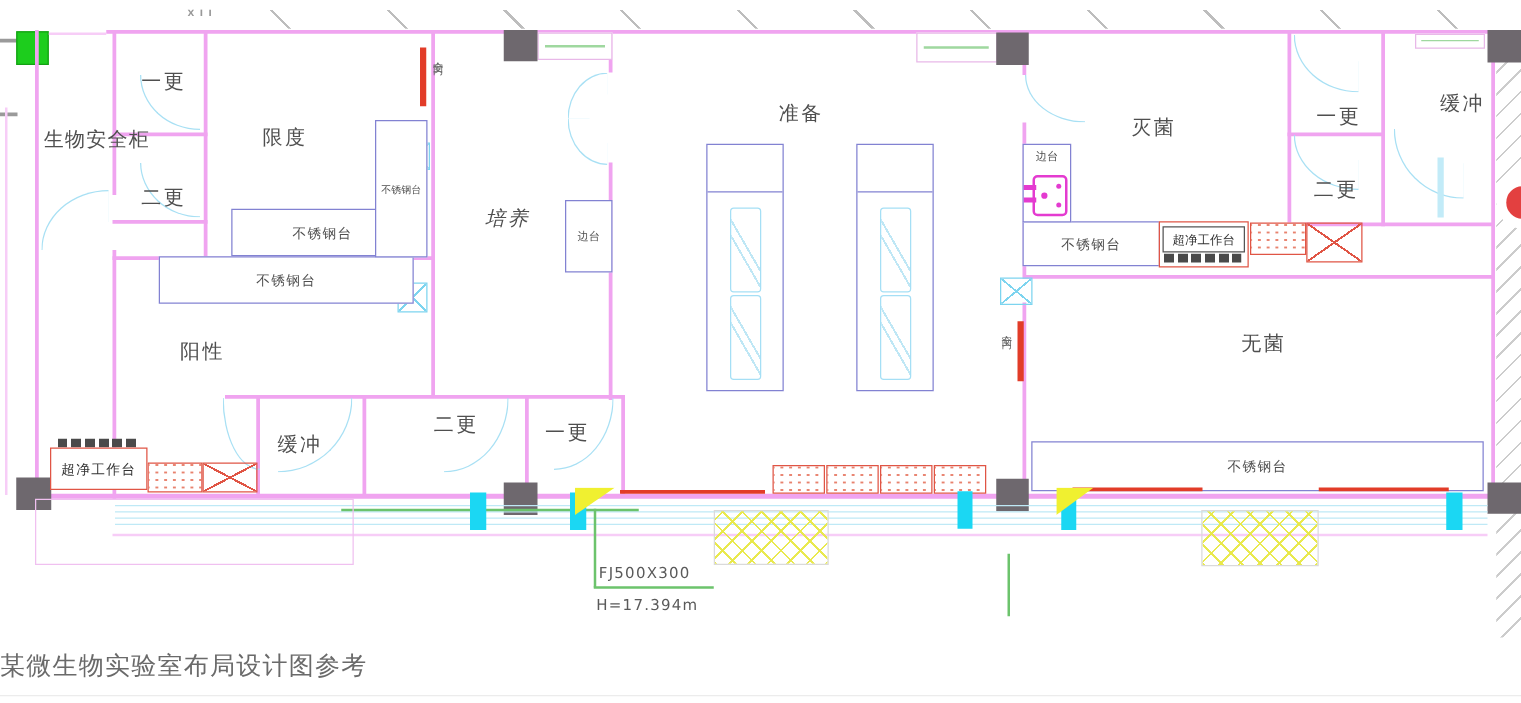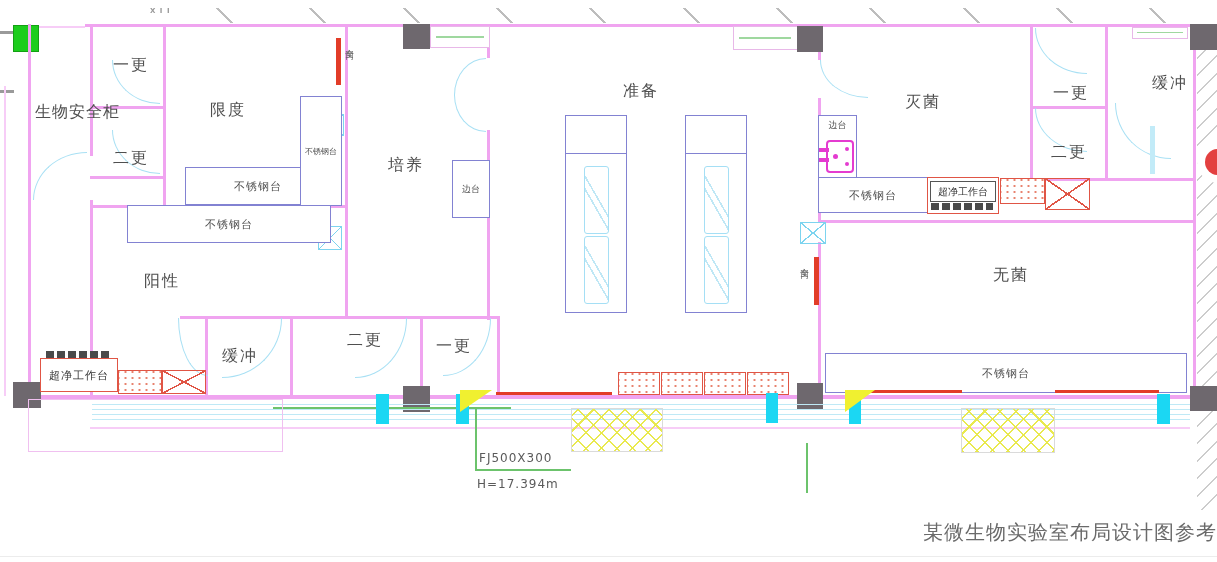--- a/index.html
+++ b/index.html
@@ -35,21 +35,21 @@
   .glass{position:absolute;border:1px solid #a5dff5;border-radius:3px;box-sizing:border-box;background:linear-gradient(60deg,transparent 40%,#bfe7f5 40% 43%,transparent 43% 52%,#bfe7f5 52% 55%,transparent 55%);}
   .yhatch{position:absolute;border:1px solid #dadada;box-sizing:border-box;background:
     repeating-linear-gradient(45deg,rgba(232,232,70,.95) 0 1.5px,transparent 1.5px 11px),
     repeating-linear-gradient(-45deg,rgba(232,232,70,.95) 0 1.5px,transparent 1.5px 11px);}
   .tri{position:absolute;background:#f0f030;clip-path:polygon(0 0,100% 0,0 100%);}
   .stripe{position:absolute;background:#bfe9f6;height:1px;}
   .greenl{position:absolute;background:#6cc36c;}
   .redl{position:absolute;background:#e23c28;}
   .hatchtop{position:absolute;background:repeating-linear-gradient(45deg,transparent 0 64px,#bdbdbd 64px 66px);}
   .hatchr{position:absolute;background:repeating-linear-gradient(135deg,transparent 0 11px,#cccccc 11px 12.4px);}
-  .caption{position:absolute;left:0;top:519px;width:1217px;text-align:right;font-size:20px;color:#6a6a6a;letter-spacing:1px;}
+  .caption{position:absolute;left:0;top:519px;width:1217px;text-align:left;font-size:20px;color:#6a6a6a;letter-spacing:1px;}
 </style>
 </head>
 <body>
 
 <div class="plan">
 
   <div class="hatchtop" style="left:140px;top:8px;width:1062px;height:15px;"></div>
   <div class="hatchr" style="left:1197px;top:24px;width:20px;height:486px;"></div>
   <div class="lbl sm" style="left:150px;top:7px;font-size:7px;color:#999;">X I I</div>
 
@@ -222,21 +222,21 @@
   <div class="lbl" style="left:479px;top:451px;font-size:12px;letter-spacing:1px;color:#5a5a5a;">FJ500X300</div>
   <div class="lbl" style="left:477px;top:477px;font-size:12px;letter-spacing:1px;color:#5a5a5a;">H=17.394m</div>
 
   <div class="abs" style="left:1197px;top:141px;width:42px;height:42px;background:#fff;border-radius:50%;"></div>
   <div class="abs" style="left:1205px;top:149px;width:26px;height:26px;background:#e34040;border-radius:50%;"></div>
 
   <div class="lbl" style="left:35px;top:102px;letter-spacing:1px;">生物安全柜</div>
   <div class="lbl" style="left:113px;top:55px;">一更</div>
   <div class="lbl" style="left:113px;top:148px;">二更</div>
   <div class="lbl" style="left:210px;top:100px;">限度</div>
-  <div class="lbl" style="left:388px;top:155px;">培养</div>
+  <div class="lbl" style="left:388px;top:165px;font-style:italic;">培养</div>
   <div class="lbl" style="left:116px;top:271px;margin-left:28px;">阳性</div>
   <div class="lbl" style="left:222px;top:346px;">缓冲</div>
   <div class="lbl" style="left:347px;top:330px;">二更</div>
   <div class="lbl" style="left:436px;top:336px;">一更</div>
   <div class="lbl" style="left:623px;top:81px;">准备</div>
   <div class="lbl" style="left:905px;top:92px;">灭菌</div>
   <div class="lbl" style="left:1053px;top:83px;">一更</div>
   <div class="lbl" style="left:1051px;top:142px;">二更</div>
   <div class="lbl" style="left:1152px;top:73px;">缓冲</div>
   <div class="lbl" style="left:993px;top:265px;">无菌</div>

